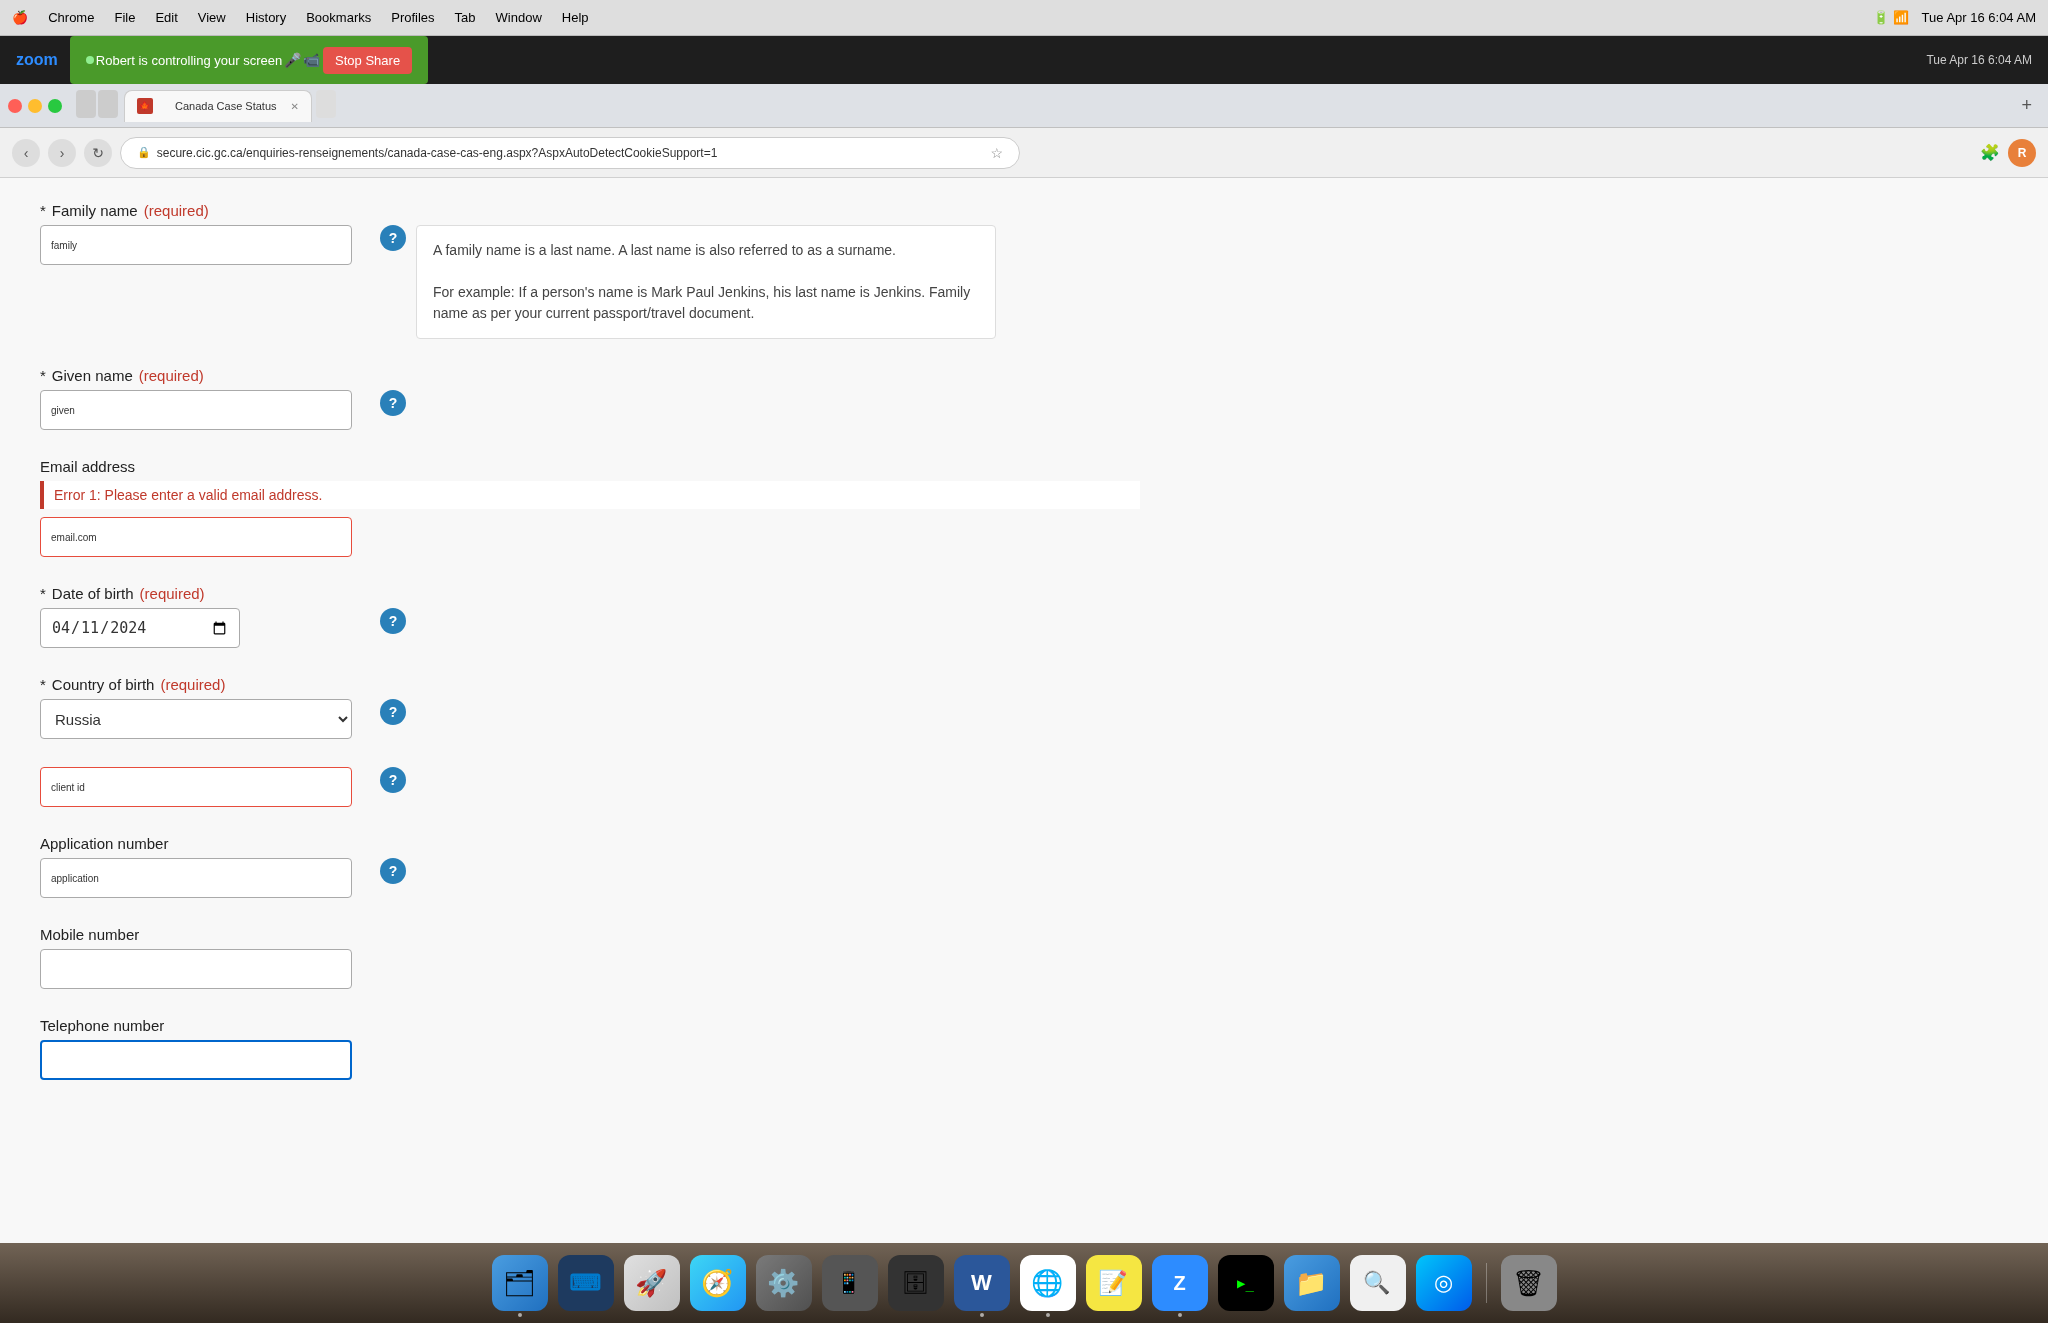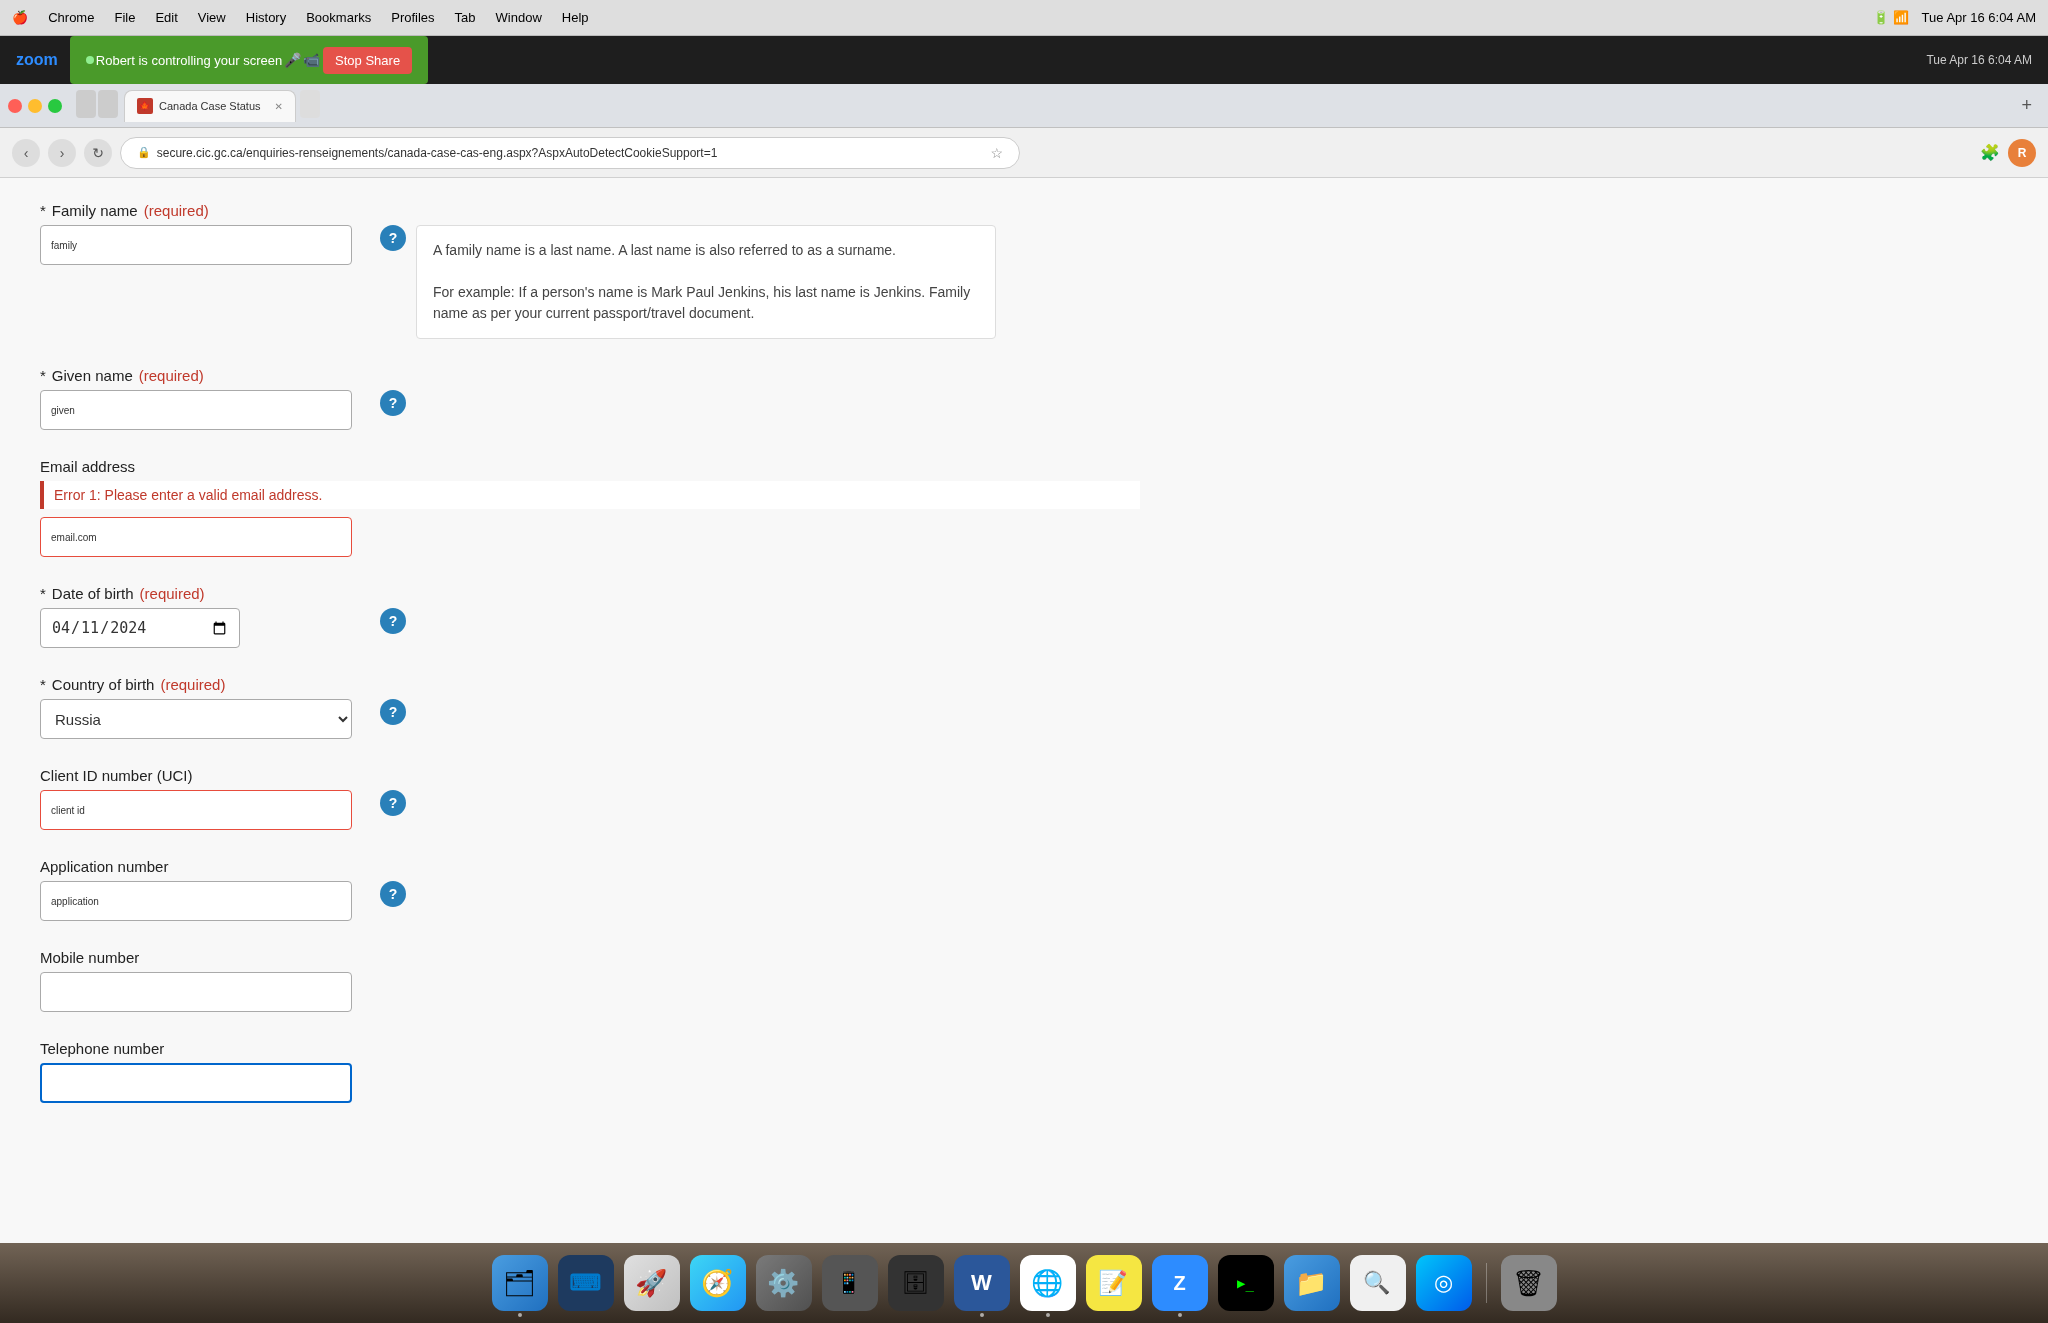--- a/index.html
+++ b/index.html
@@ -188,21 +188,21 @@
     <div class="tl tl-red"></div>
     <div class="tl tl-yellow"></div>
     <div class="tl tl-green"></div>
   </div>
 
   <div style="display:flex; gap:2px; overflow:hidden; flex:1;">
     <div style="width:20px; height:28px; background:#ccc; border-radius:4px;"></div>
     <div style="width:20px; height:28px; background:#ccc; border-radius:4px; margin-right:4px;"></div>
     <div class="tab" style="background:#f8f8f8; flex:0 0 auto;">
       <div class="tab-favicon" style="background:#c0392b; font-size:9px;">🍁</div>
-      <span style="font-size:11px; overflow:hidden; white-space:nowrap; max-width:120px;">Canada Case Status</span>
+      <span style="font-size:11px; overflow:hidden; white-space:nowrap; max-width:120px;margin-left:16px;">Canada Case Status</span>
       <span class="tab-close">✕</span>
     </div>
     <div style="width:20px; height:28px; background:#ddd; border-radius:4px; margin-left:2px;"></div>
   </div>
   <span class="tab-plus">+</span>
 </div>
 
 <div class="addressbar">
   <div class="nav-btn">‹</div>
   <div class="nav-btn">›</div>
@@ -303,23 +303,20 @@
             <option>United Kingdom</option>
           </select>
         </div>
         <div class="form-right">
           <div class="help-icon">?</div>
         </div>
       </div>
     </div>
 
     <div class="form-group">
-      <div class="form-label">
-        <span>Client ID number (UCI)</span>
-      </div>
       <div class="form-row">
         <div class="form-left">
           <input type="text" class="text-input" style="border-color: rgb(231, 76, 60);" value="client id">
         </div>
         <div class="form-right">
           <div class="help-icon">?</div>
         </div>
       </div>
     </div>
 

